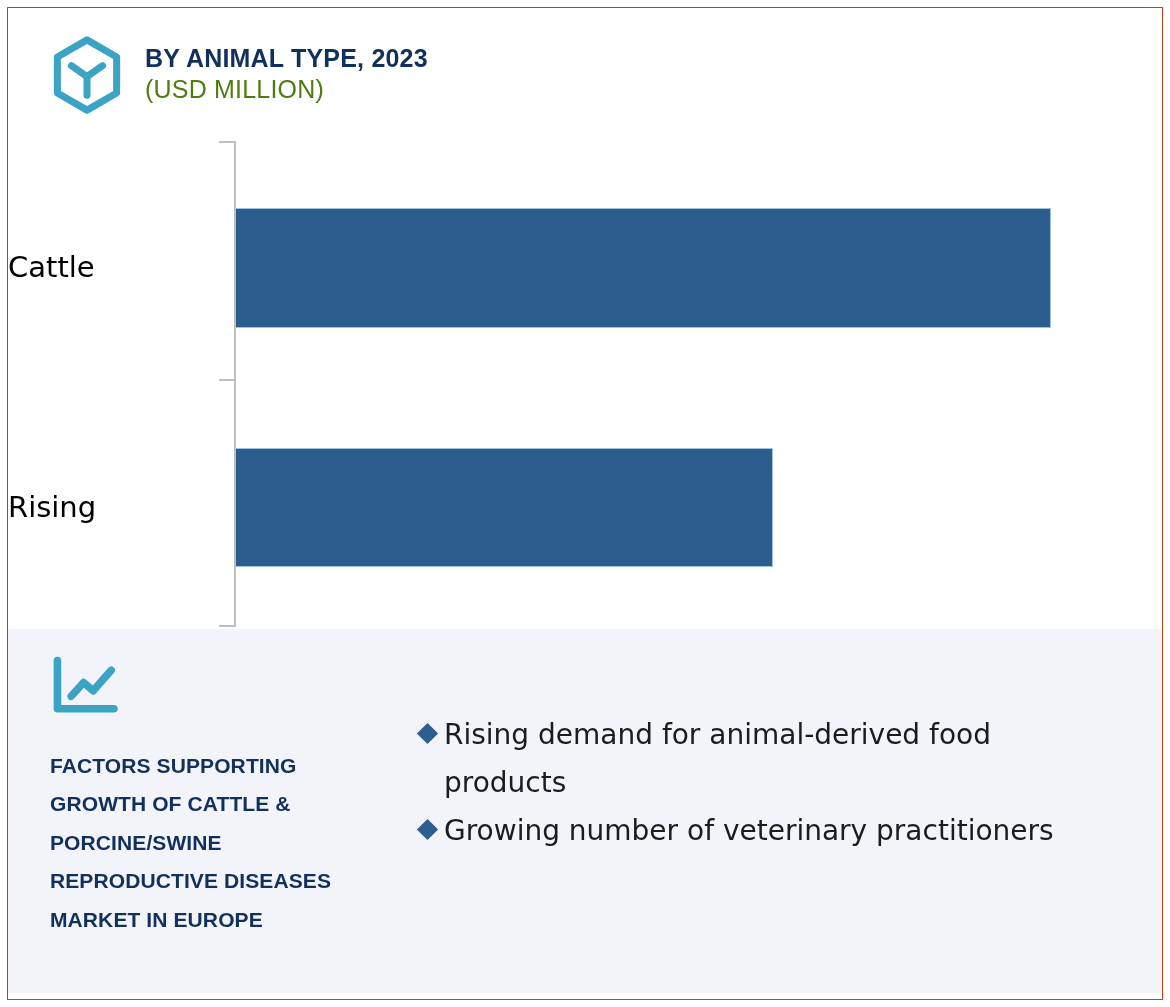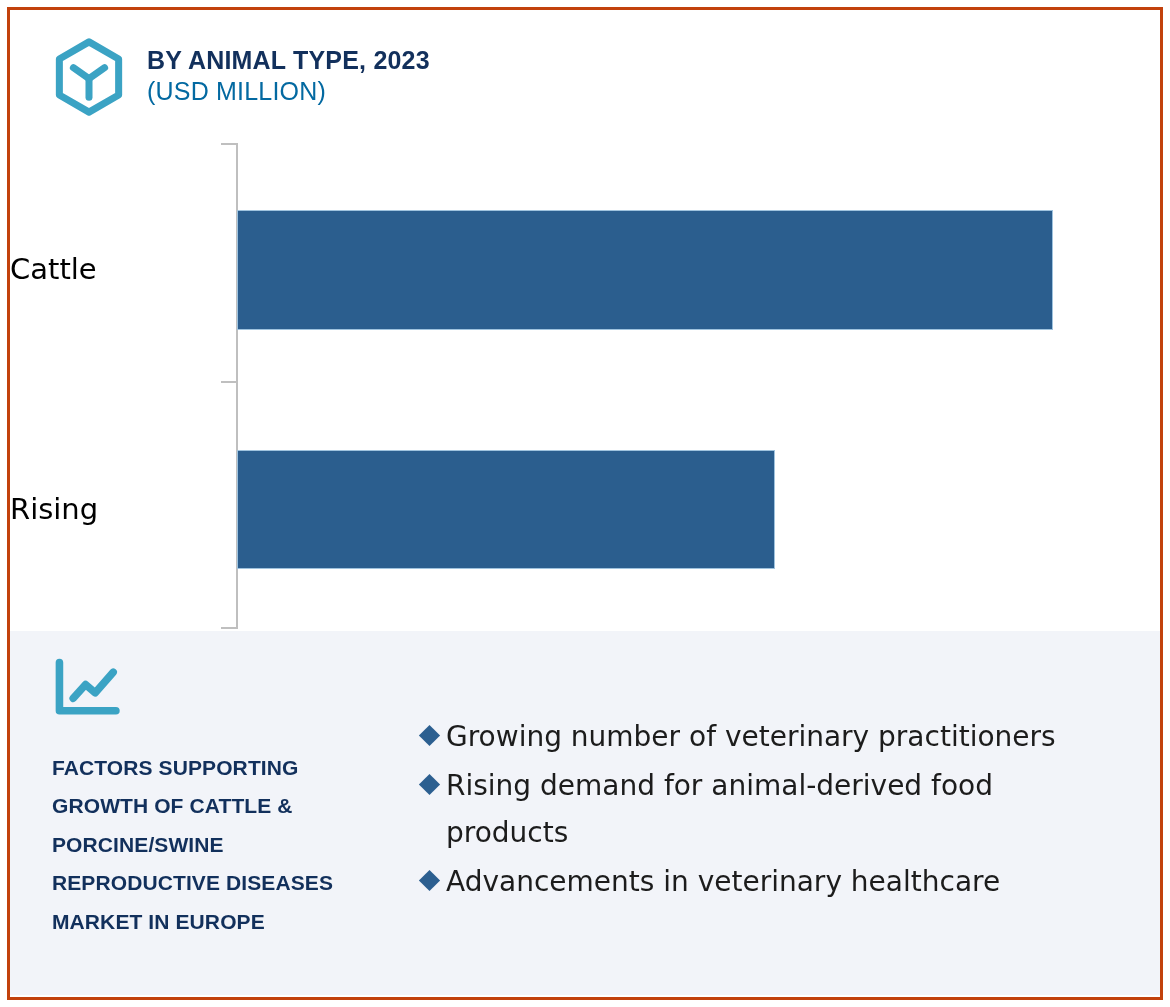--- a/index.html
+++ b/index.html
@@ -14,21 +14,21 @@
     overflow: hidden;
   }
 
   .card {
     position: absolute;
     left: 7px;
     top: 7px;
     width: 1156px;
     height: 993px;
     background: #ffffff;
-    border: 3px solid #c2410c;
+    border: 1px solid #c2410c;
     box-sizing: border-box;
     overflow: hidden;
   }
 
   
   .header {
     position: absolute;
     left: 40px;
     top: 26px;
     display: flex;
@@ -48,21 +48,21 @@
     font-size: 25px;
     font-weight: bold;
     color: #12305c;
     letter-spacing: 0.2px;
     line-height: 1.22;
     white-space: nowrap;
   }
   .title-sub {
     font-size: 25px;
     font-weight: normal;
-    color: #0369a1;
+    color: #4d7c0f;
     letter-spacing: 0.2px;
     line-height: 1.22;
     white-space: nowrap;
   }
 
   
   .chart-area {
     position: absolute;
     left: 0;
     top: 120px;
@@ -224,30 +224,26 @@
           </g>
         </svg>
       </span>
       <div class="panel-heading">FACTORS SUPPORTING GROWTH OF CATTLE &amp; PORCINE/SWINE REPRODUCTIVE DISEASES MARKET IN EUROPE</div>
     </div>
 
     <div class="panel-right">
 
       <div class="bullet-item">
         <span class="bullet-diamond"></span>
+        <span class="bullet-text">Rising demand for animal-derived food products</span>
+      </div>
+
+      <div class="bullet-item">
+        <span class="bullet-diamond"></span>
         <span class="bullet-text">Growing number of veterinary practitioners</span>
       </div>
 
-      <div class="bullet-item">
-        <span class="bullet-diamond"></span>
-        <span class="bullet-text">Rising demand for animal-derived food products</span>
-      </div>
-
-      <div class="bullet-item">
-        <span class="bullet-diamond"></span>
-        <span class="bullet-text">Advancements in veterinary healthcare</span>
-      </div>
 
 
     </div>
   </div>
 
 </div>
 
 </body></html>

